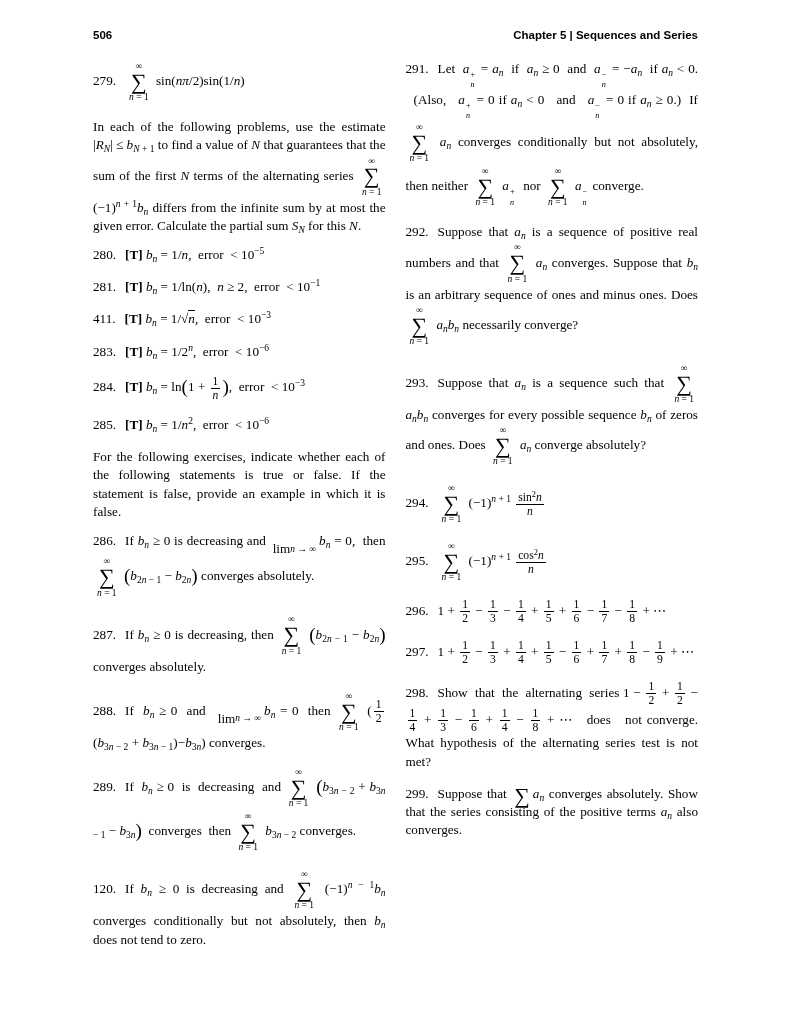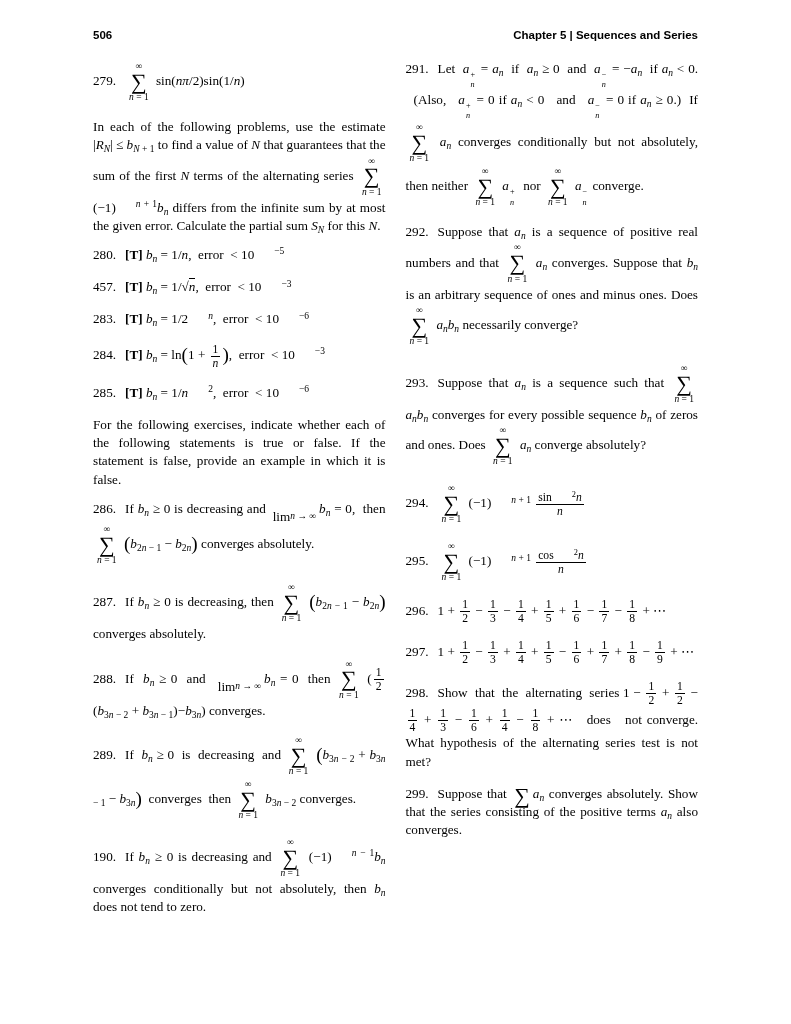--- a/index.html
+++ b/index.html
@@ -8,21 +8,21 @@
   .header{position:absolute;top:29px;left:93px;right:93px;display:flex;
           justify-content:space-between;align-items:baseline;
           font-family:"Liberation Sans",sans-serif;font-weight:bold;font-size:11.5px;}
   .columns{position:absolute;top:60px;left:93px;right:93px;display:flex;gap:20px;}
   .col{flex:1;width:293px;font-size:13.2px;line-height:1.38;}
   .item{margin:0 0 14px 0;text-align:justify;}
   .item.para{margin-bottom:11px;}
   .num{margin-right:9px;}
   i{font-style:italic;}
   b{font-weight:bold;}
-  sup{font-size:0.72em;vertical-align:0.5em;line-height:0;margin-left:20px;}
+  sup{font-size:0.72em;vertical-align:0.5em;line-height:0;}
   sub{font-size:0.72em;vertical-align:-0.28em;line-height:0;}
   
   .sm{display:inline-flex;flex-direction:column;align-items:center;vertical-align:middle;
       line-height:1;margin:1px 4px;}
   .sm .sl{font-size:9.5px;line-height:1.15;}
   .sm .sg{font-size:22px;line-height:0.92;}
   
   .lm{display:inline-flex;flex-direction:row;align-items:center;vertical-align:-0.62em;
       line-height:1.05;margin:0 3px;}
   .lm .lt{line-height:1;}
@@ -58,21 +58,22 @@
               <span class="sl">∞</span>
               <span class="sg">∑</span>
               <span class="sl"><i>n</i> = 1</span>
             </span> sin(<i>nπ</i>/2)sin(1/<i>n</i>)</span></p>
         <p class="item para">In each of the following problems, use the estimate |<i>R<sub>N</sub></i>| ≤ <i>b</i><sub><i>N</i> + 1</sub> to find a value of <i>N</i> that guarantees that the sum of the first <i>N</i> terms of the alternating series <span class="sm">
             <span class="sl">∞</span>
             <span class="sg">∑</span>
             <span class="sl"><i>n</i> = 1</span>
           </span> (−1)<sup><i>n</i> + 1</sup><i>b<sub>n</sub></i> differs from the infinite sum by at most the given error. Calculate the partial sum <i>S<sub>N</sub></i> for this <i>N</i>.</p>
         <p class="item problem"><span class="num">280.</span><span><b>[T]</b> <i>b<sub>n</sub></i> = 1/<i>n</i>, &nbsp;error &nbsp;&lt; 10<sup>−5</sup></span></p>
-        <p class="item problem"><span class="num">457.</span><span><b>[T]</b> <i>b<sub>n</sub></i> = 1/√<i class="ov">n</i>, &nbsp;error &nbsp;&lt; 10<sup>−3</sup></span></p>
+        <p class="item problem"><span class="num">281.</span><span><b>[T]</b> <i>b<sub>n</sub></i> = 1/ln(<i>n</i>), &nbsp;<i>n</i> ≥ 2, &nbsp;error &nbsp;&lt; 10<sup>−1</sup></span></p>
+        <p class="item problem"><span class="num">411.</span><span><b>[T]</b> <i>b<sub>n</sub></i> = 1/√<i class="ov">n</i>, &nbsp;error &nbsp;&lt; 10<sup>−3</sup></span></p>
         <p class="item problem"><span class="num">283.</span><span><b>[T]</b> <i>b<sub>n</sub></i> = 1/2<sup><i>n</i></sup>, &nbsp;error &nbsp;&lt; 10<sup>−6</sup></span></p>
         <p class="item problem"><span class="num">284.</span><span><b>[T]</b> <i>b<sub>n</sub></i> = ln<span class="bp">(</span>1 + <span class="fr">
               <span class="nu">1</span>
               <span class="de"><i>n</i></span>
             </span><span class="bp">)</span>, &nbsp;error &nbsp;&lt; 10<sup>−3</sup></span></p>
         <p class="item problem"><span class="num">285.</span><span><b>[T]</b> <i>b<sub>n</sub></i> = 1/<i>n</i><sup>2</sup>, &nbsp;error &nbsp;&lt; 10<sup>−6</sup></span></p>
         <p class="item para">For the following exercises, indicate whether each of the following statements is true or false. If the statement is false, provide an example in which it is false.</p>
         <p class="item problem"><span class="num">286.</span><span>If <i>b<sub>n</sub></i> ≥ 0 is decreasing and <span class="lm">
               <span class="lt">lim</span>
               <span class="lb"><i>n</i> → ∞</span>
@@ -99,21 +100,21 @@
             </span>(<i>b</i><sub>3<i>n</i> − 2</sub> + <i>b</i><sub>3<i>n</i> − 1</sub>)−<i>b</i><sub>3<i>n</i></sub>) converges.</span></p>
         <p class="item problem"><span class="num">289.</span><span>If &nbsp;<i>b<sub>n</sub></i> ≥ 0 &nbsp;is &nbsp;decreasing &nbsp;and <span class="sm">
               <span class="sl">∞</span>
               <span class="sg">∑</span>
               <span class="sl"><i>n</i> = 1</span>
             </span> <span class="bp">(</span><i>b</i><sub>3<i>n</i> − 2</sub> + <i>b</i><sub>3<i>n</i> − 1</sub> − <i>b</i><sub>3<i>n</i></sub><span class="bp">)</span> &nbsp;converges &nbsp;then <span class="sm">
               <span class="sl">∞</span>
               <span class="sg">∑</span>
               <span class="sl"><i>n</i> = 1</span>
             </span> <i>b</i><sub>3<i>n</i> − 2</sub> converges.</span></p>
-        <p class="item problem"><span class="num">190.</span><span>If <i>b<sub>n</sub></i> ≥ 0 is decreasing and <span class="sm">
+        <p class="item problem"><span class="num">120.</span><span>If <i>b<sub>n</sub></i> ≥ 0 is decreasing and <span class="sm">
               <span class="sl">∞</span>
               <span class="sg">∑</span>
               <span class="sl"><i>n</i> = 1</span>
             </span> (−1)<sup><i>n</i> − 1</sup><i>b<sub>n</sub></i> converges conditionally but not absolutely, then <i>b<sub>n</sub></i> does not tend to zero.</span></p>
       </div>
     <div class="col" id="col-right">
         <p class="item problem"><span class="num">291.</span><span>Let &nbsp;<i>a</i><span class="st">
               <span>+</span>
               <span><i>n</i></span>
             </span> = <i>a<sub>n</sub></i> &nbsp;if &nbsp;<i>a<sub>n</sub></i> ≥ 0 &nbsp;and &nbsp;<i>a</i><span class="st">

